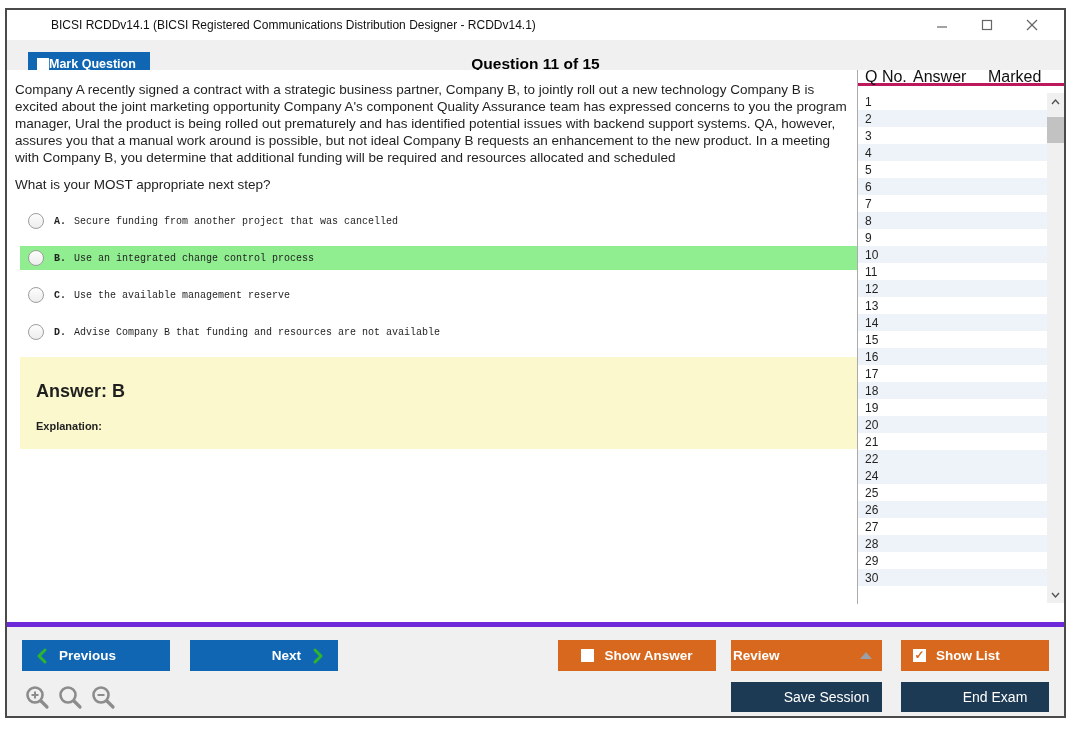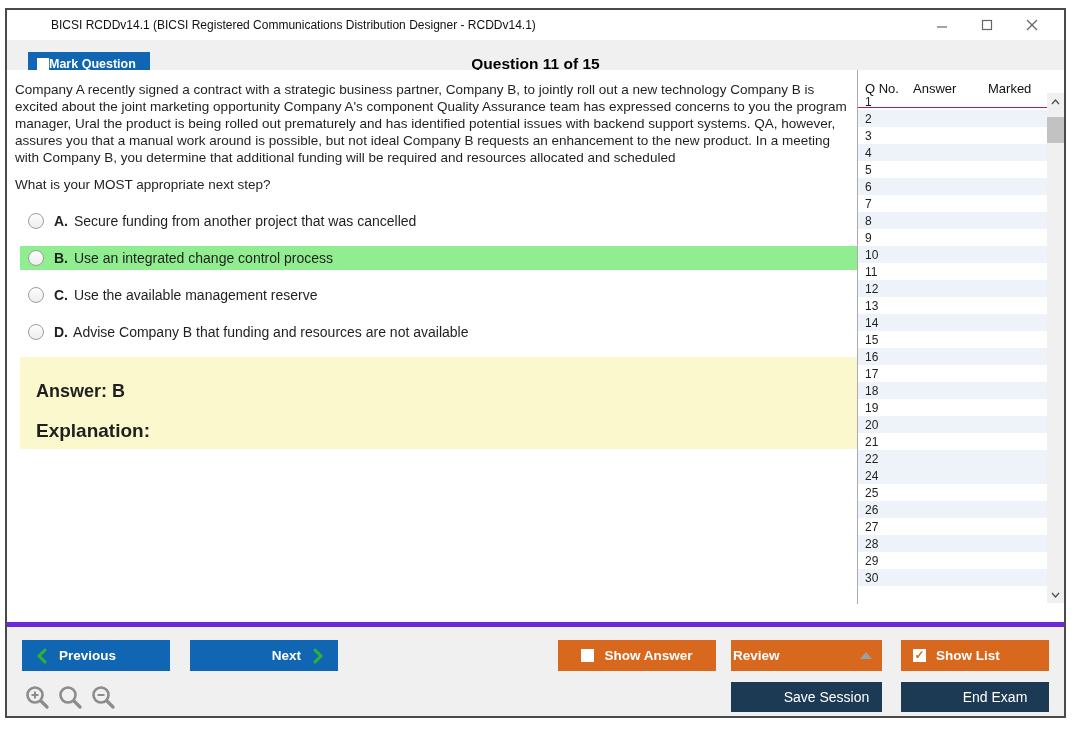--- a/index.html
+++ b/index.html
@@ -30,31 +30,31 @@
   .content{position:absolute; left:0; top:60px; width:100%; height:534px; background:#fff;}
   .qpane{position:absolute; left:0; top:0; width:850px; height:534px; padding:11px 0 0 8px;}
   .qbody{width:833px; font-size:13.5px; line-height:17px; color:var(--txt);}
   .qprompt{width:833px; font-size:13.5px; line-height:17px; margin-top:10px;}
   .options{margin-top:16px;}
   .option{display:flex; align-items:center; width:839px; margin-left:5px; height:24px;
     margin-bottom:13px; padding-left:8px; cursor:pointer;}
   .option.highlighted{background:var(--hl);}
   .radio{width:16px; height:16px; border-radius:50%; border:1px solid #9E9E9E;
     background:linear-gradient(#fdfdfd,#ededed); flex:none; margin-right:10px;}
-  .opt-text{font-size:14px;}
+  .opt-text{font-size:10px;font-family:Liberation Mono, monospace;}
   .opt-text b{margin-right:2px;}
   .answerbox{width:839px; margin-left:5px; margin-top:10px; height:92px;
     background:var(--yellow); padding:24px 0 0 16px;}
   .answerbox .ans{font-weight:bold; font-size:18px;}
-  .answerbox .exp{font-weight:bold; font-size:19px; margin-top:18px;}
+  .answerbox .exp{font-weight:bold; font-size:11px; margin-top:18px;}
   
   .sidebar{position:absolute; left:850px; top:0; width:207px; height:534px; background:#fff;
     border-left:1px solid #ABABAB;}
-  .sbheader{height:38px; border-bottom:1px solid #be185d; display:flex; align-items:center;
-    font-size:13px; color:#111;}
+  .sbheader{height:16px; border-bottom:3px solid #be185d; display:flex; align-items:center;
+    font-size:16px; color:#111;}
   .sbheader .h1{width:55px; padding-left:7px;}
   .sbheader .h2{width:75px;}
   .sbheader .h3{width:70px;}
   .qlist{position:absolute; left:0; top:23px; width:189px; height:510px; overflow:hidden;}
   .qrow{height:17px; display:flex; align-items:center; font-size:12px; cursor:pointer;}
   .qrow.alt{background:var(--altrow);}
   .qrow .c1{width:55px; padding-left:7px;}
   .qrow .c2{width:75px;}
   .qrow .c3{width:59px;}
   

